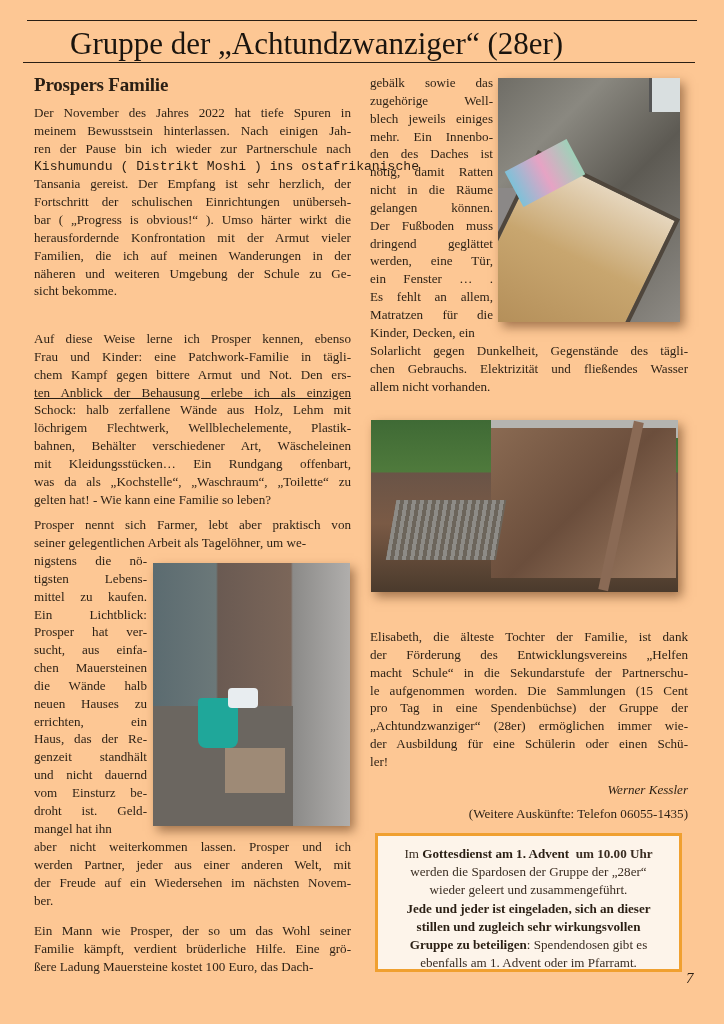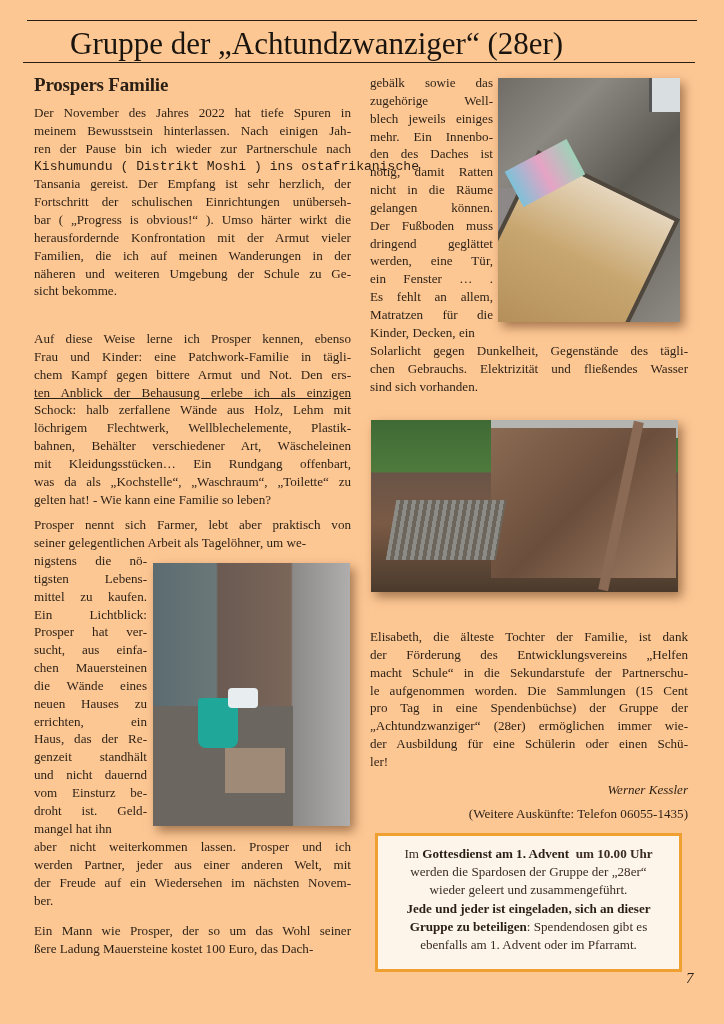--- a/index.html
+++ b/index.html
@@ -107,38 +107,39 @@
     <div style="text-align: left; text-align-last: left; white-space: nowrap; overflow: visible;">seiner gelegentlichen Arbeit als Tagelöhner, um we-</div>
   </div>
 <div class="para" style="left:34px; top:552px; width:113px;" id="p3narrow">
     <div style="text-align: justify; text-align-last: justify; white-space: nowrap; overflow: visible;">nigstens die nö-</div>
     <div style="text-align: justify; text-align-last: justify; white-space: nowrap; overflow: visible;">tigsten Lebens-</div>
     <div style="text-align: justify; text-align-last: justify; white-space: nowrap; overflow: visible;">mittel zu kaufen.</div>
     <div style="text-align: justify; text-align-last: justify; white-space: nowrap; overflow: visible;">Ein Lichtblick:</div>
     <div style="text-align: justify; text-align-last: justify; white-space: nowrap; overflow: visible;">Prosper hat ver-</div>
     <div style="text-align: justify; text-align-last: justify; white-space: nowrap; overflow: visible;">sucht, aus einfa-</div>
     <div style="text-align: justify; text-align-last: justify; white-space: nowrap; overflow: visible;">chen Mauersteinen</div>
-    <div style="text-align: justify; text-align-last: justify; white-space: nowrap; overflow: visible;">die Wände eines</div>
+    <div style="text-align: justify; text-align-last: justify; white-space: nowrap; overflow: visible;">die Wände halb</div>
     <div style="text-align: justify; text-align-last: justify; white-space: nowrap; overflow: visible;">neuen Hauses zu</div>
     <div style="text-align: justify; text-align-last: justify; white-space: nowrap; overflow: visible;">errichten, ein</div>
     <div style="text-align: justify; text-align-last: justify; white-space: nowrap; overflow: visible;">Haus, das der Re-</div>
     <div style="text-align: justify; text-align-last: justify; white-space: nowrap; overflow: visible;">genzeit standhält</div>
     <div style="text-align: justify; text-align-last: justify; white-space: nowrap; overflow: visible;">und nicht dauernd</div>
     <div style="text-align: justify; text-align-last: justify; white-space: nowrap; overflow: visible;">vom Einsturz be-</div>
     <div style="text-align: justify; text-align-last: justify; white-space: nowrap; overflow: visible;">droht ist. Geld-</div>
     <div style="text-align: left; text-align-last: left; white-space: nowrap; overflow: visible;">mangel hat ihn</div>
   </div>
 <div class="para left" style="top:838px;" id="p3tail">
     <div style="text-align: justify; text-align-last: justify; white-space: nowrap; overflow: visible;">aber nicht weiterkommen lassen. Prosper und ich</div>
     <div style="text-align: justify; text-align-last: justify; white-space: nowrap; overflow: visible;">werden Partner, jeder aus einer anderen Welt, mit</div>
     <div style="text-align: justify; text-align-last: justify; white-space: nowrap; overflow: visible;">der Freude auf ein Wiedersehen im nächsten Novem-</div>
     <div style="text-align: left; text-align-last: left; white-space: nowrap; overflow: visible;">ber.</div>
   </div>
 <div class="para left" style="top:922px;" id="p4left">
     <div style="text-align: justify; text-align-last: justify; white-space: nowrap; overflow: visible;">Ein Mann wie Prosper, der so um das Wohl seiner</div>
+    <div style="text-align: justify; text-align-last: justify; white-space: nowrap; overflow: visible;">Familie kämpft, verdient brüderliche Hilfe. Eine grö-</div>
     <div style="text-align: left; text-align-last: left; white-space: nowrap; overflow: visible;">ßere Ladung Mauersteine kostet 100 Euro, das Dach-</div>
   </div>
 
 <div class="photo ph-toilet">
   <div class="floor"></div>
   <div class="bucket"></div>
   <div class="pan"></div>
   <div class="slab"></div>
 </div>
 
@@ -163,21 +164,21 @@
 <div class="photo ph-bed">
   <div class="win"></div>
   <div class="rug"></div>
   <div class="frame"></div>
   <div class="cloth"></div>
 </div>
 
 <div class="para right" style="top:342px;" id="p4tail">
     <div style="text-align: justify; text-align-last: justify; white-space: nowrap; overflow: visible;">Solarlicht gegen Dunkelheit, Gegenstände des tägli-</div>
     <div style="text-align: justify; text-align-last: justify; white-space: nowrap; overflow: visible;">chen Gebrauchs. Elektrizität und fließendes Wasser</div>
-    <div style="text-align: left; text-align-last: left; white-space: nowrap; overflow: visible;">sind sich vorhanden.</div>
+    <div style="text-align: left; text-align-last: left; white-space: nowrap; overflow: visible;">allem nicht vorhanden.</div>
   </div>
 
 <div class="photo ph-house">
   <div class="roof"></div>
   <div class="wall"></div>
   <div class="tin"></div>
   <div class="tree"></div>
 </div>
 
 <div class="para right" style="top:628px;" id="p5">
@@ -192,17 +193,18 @@
   </div>
 
 <div class="signature" style="top:782px;">Werner Kessler</div>
 <div class="contact" style="top:806px;">(Weitere Auskünfte: Telefon 06055-1435)</div>
 
 <div class="notice">
   <div><span>Im </span><b>Gottesdienst am 1. Advent</b><span style="white-space:pre;font-weight:bold;">  um 10.00 Uhr</span></div>
   <div>werden die Spardosen der Gruppe der „28er“</div>
   <div>wieder geleert und zusammengeführt.</div>
   <div><b>Jede und jeder ist eingeladen, sich an dieser</b></div>
+  <div><b>stillen und zugleich sehr wirkungsvollen</b></div>
   <div><b>Gruppe zu beteiligen</b><span>: Spendendosen gibt es</span></div>
   <div>ebenfalls am 1. Advent oder im Pfarramt.</div>
 </div>
 
 <div class="pagenum">7</div>
 
 </body></html>

